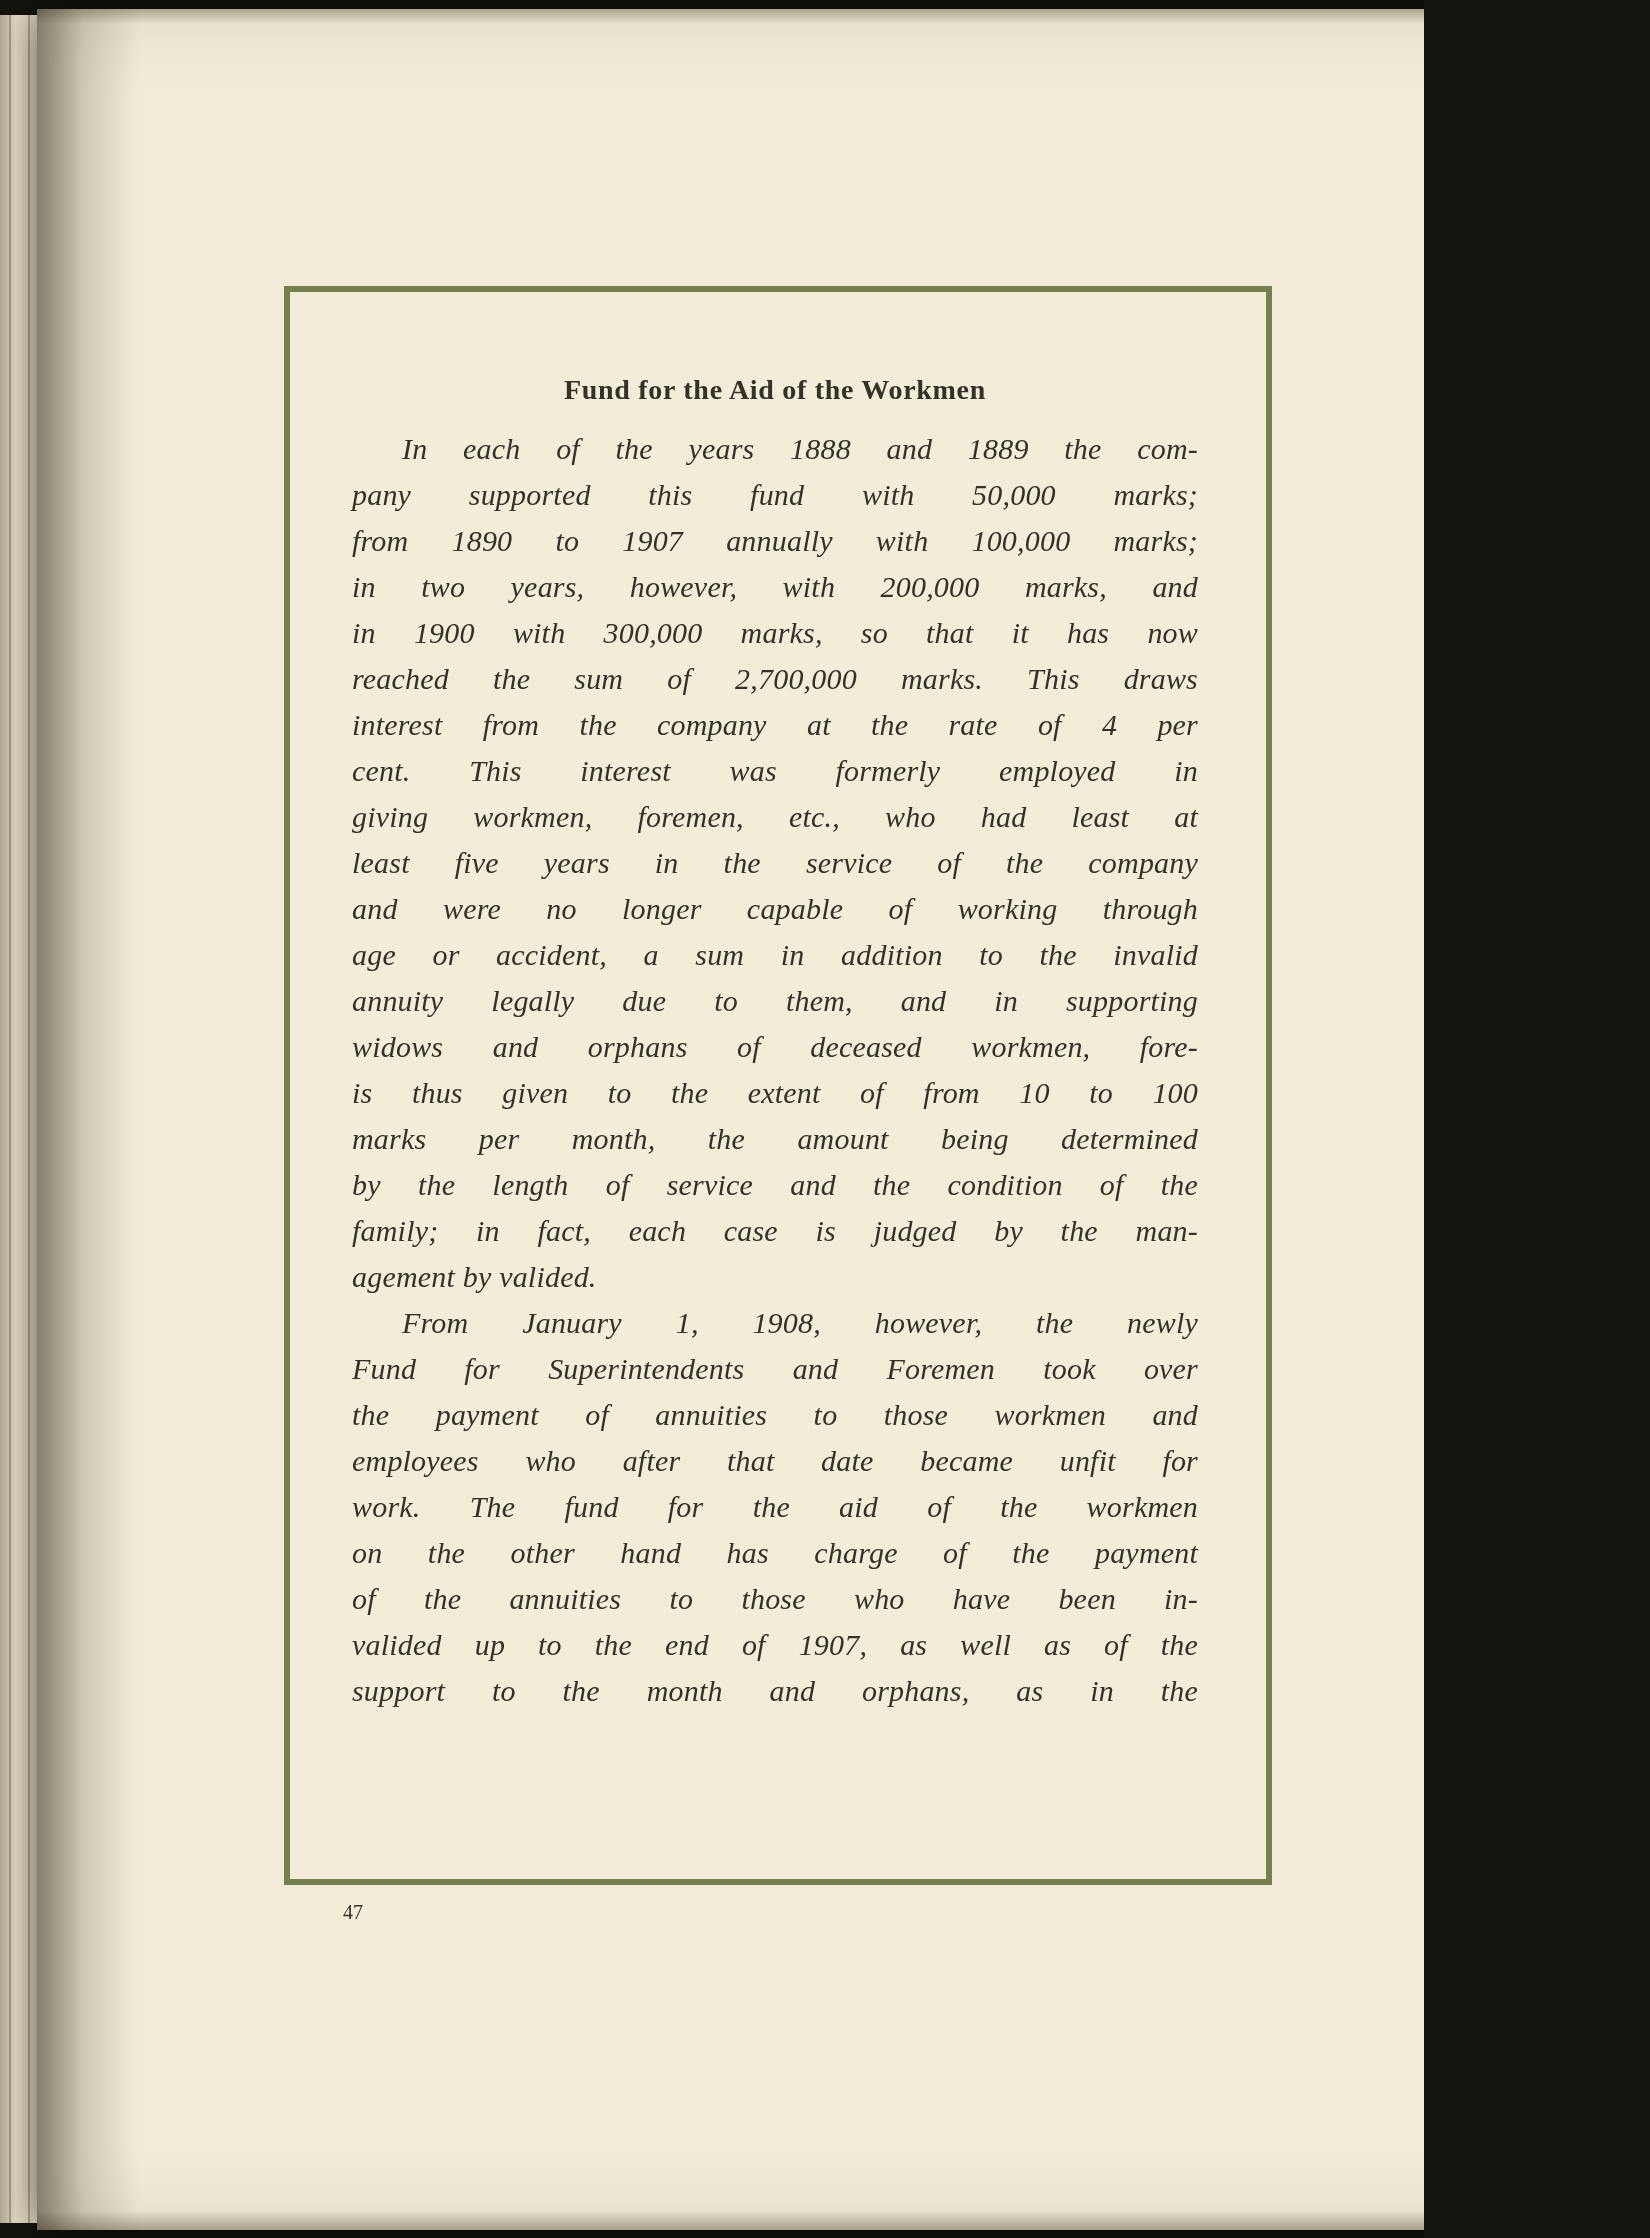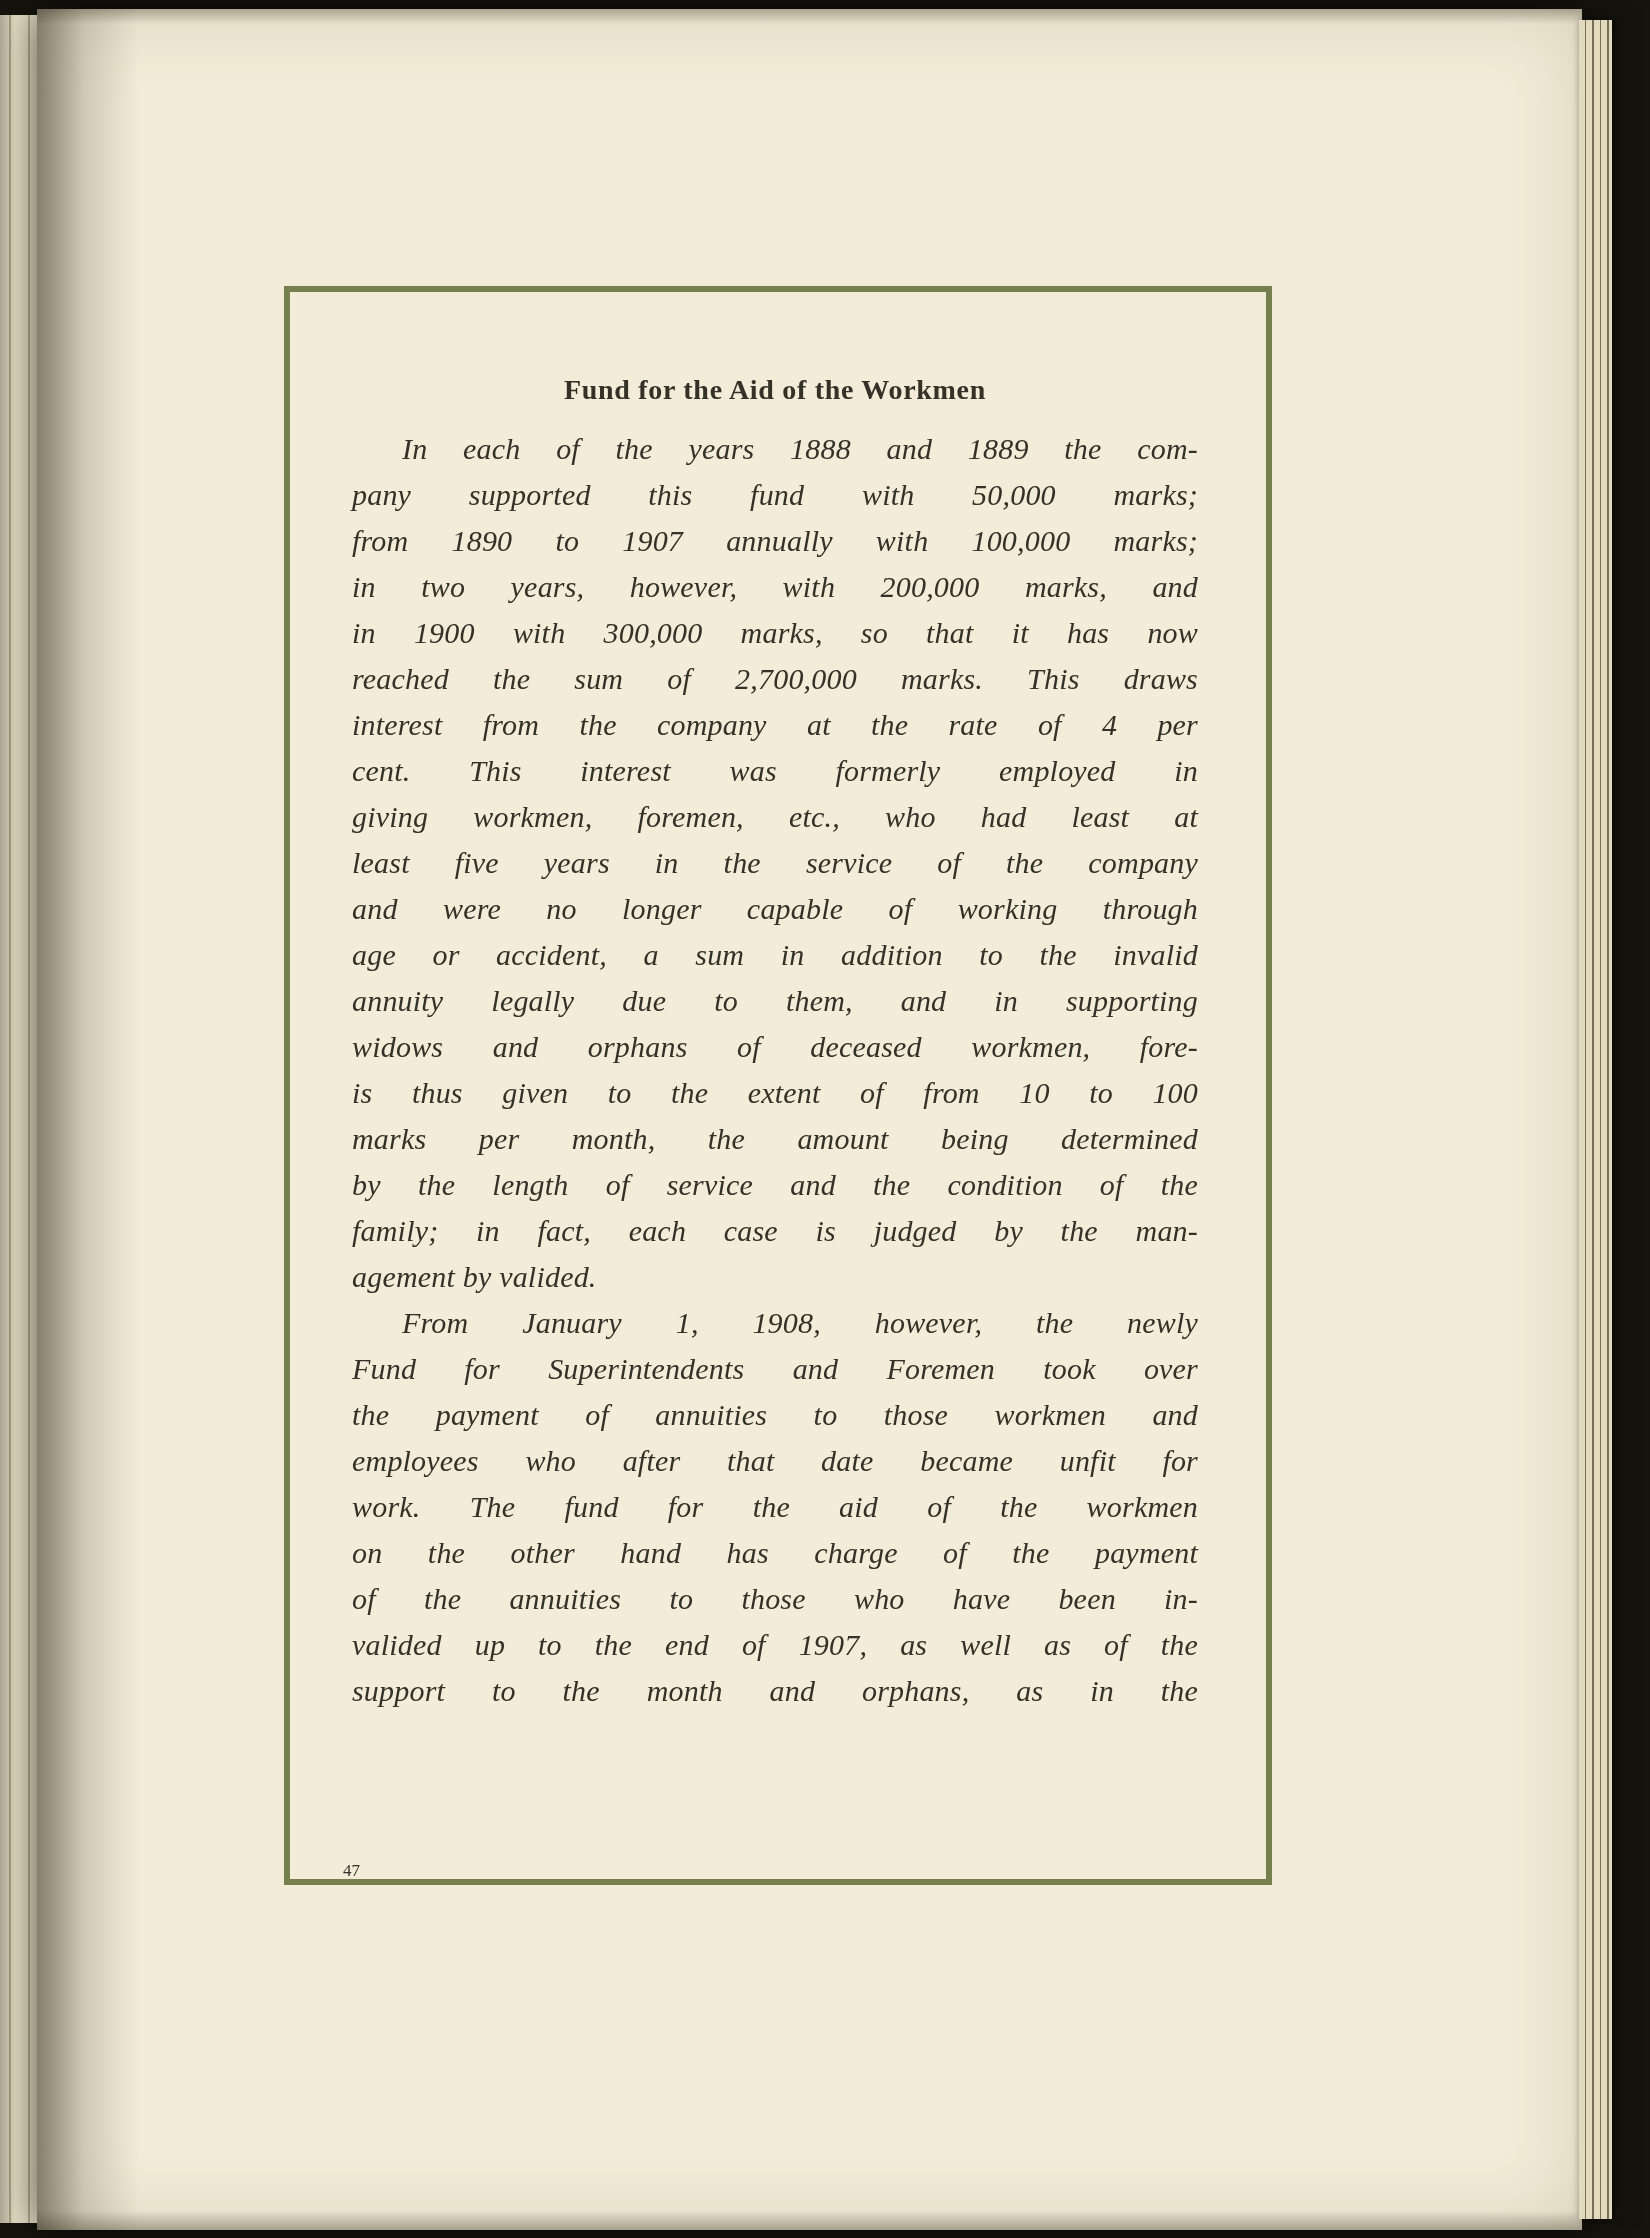--- a/index.html
+++ b/index.html
@@ -8,21 +8,21 @@
     --frame-green:#75804e;
     --backdrop:#14130d;
   }
   *{margin:0;padding:0;box-sizing:border-box;}
   body{
     background:var(--backdrop);
     font-family:"Liberation Serif","DejaVu Serif",serif;
   }
   .scan{
     position:relative;
-    width:1650px;height:2239px;
+    width:1424px;height:2239px;
     background:var(--backdrop);
     overflow:hidden;
   }
   
   .pages-left{
     position:absolute;left:0;top:15px;width:38px;height:2208px;
     background:
       linear-gradient(90deg, rgba(0,0,0,0.25), rgba(0,0,0,0) 40%),
       repeating-linear-gradient(90deg,#e9e1c8 0 9.2px,#b7ac8c 9.2px 11px,#e9e1c8 11px 19px);
   }
@@ -81,22 +81,22 @@
     text-align-last:justify;
     white-space:nowrap;
   }
   .line.last{
     text-align-last:left;
   }
   .line.indent{
     text-indent:50px;
   }
   .page-number{
-    position:absolute;left:306px;top:1852px;
-    font-size:17px;
+    position:absolute;left:306px;top:1892px;
+    font-size:20px;
     color:var(--ink);
   }
 </style>
 </head>
 <body>
 
 <div class="scan">
 
   <div class="pages-left"></div>
 

